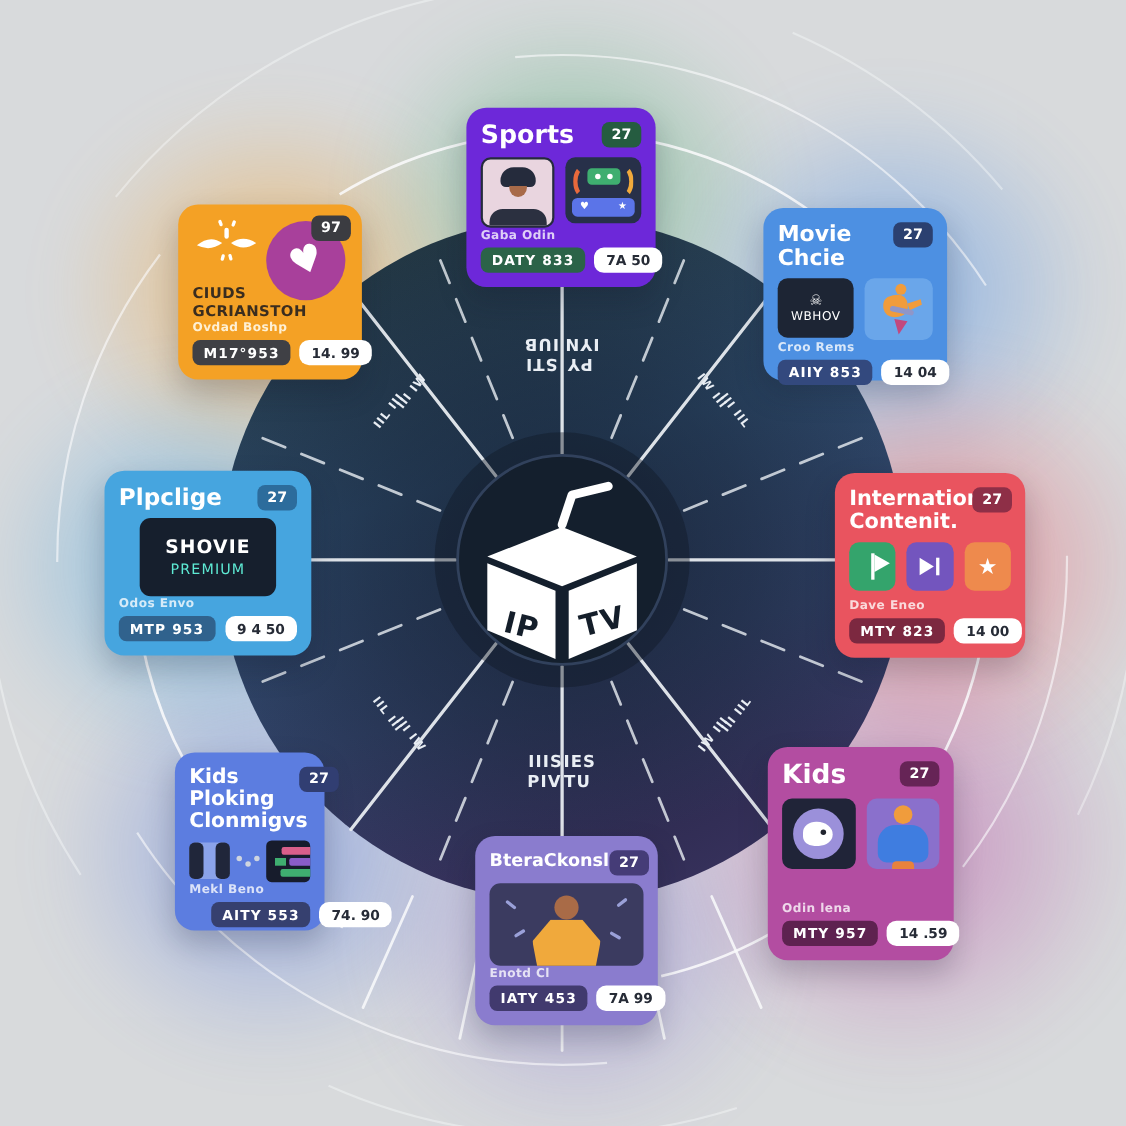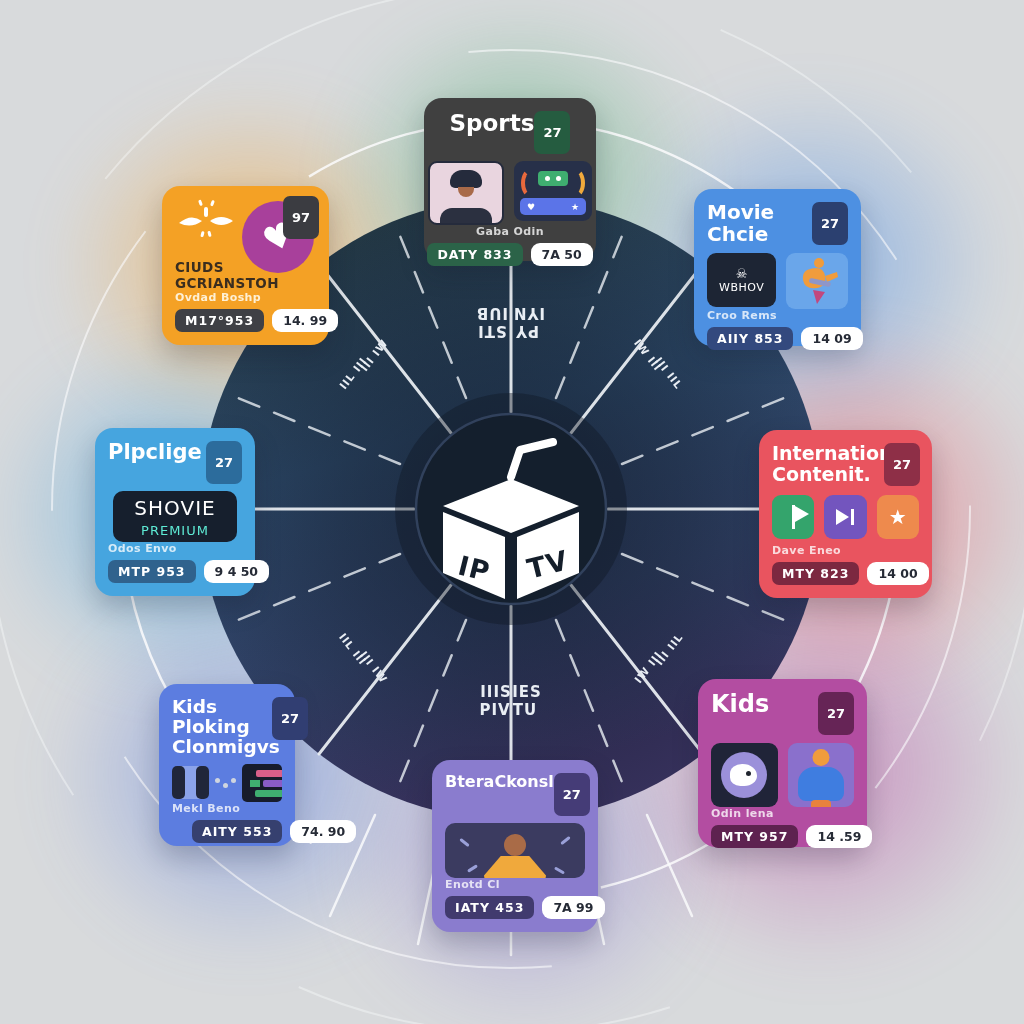--- a/index.html
+++ b/index.html
@@ -24,29 +24,29 @@
   .spoke{stroke:#edf1f5;stroke-width:3;stroke-linecap:round;opacity:.92;}
   .dspoke{stroke:#e9eef3;stroke-width:2.5;stroke-linecap:round;stroke-dasharray:22 16;opacity:.8;}
   .rlabel{fill:#e9eef4;font-weight:bold;font-size:15px;letter-spacing:1px;}
   .rsmall{fill:#e9eef4;font-weight:bold;font-size:10.5px;letter-spacing:1px;}
   .logoletter{fill:#141e2a;font-weight:bold;font-size:27px;letter-spacing:1px;}
 
   
   .card{position:absolute;border-radius:18px;box-sizing:border-box;padding:13px;display:flex;flex-direction:column;box-shadow:0 12px 26px rgba(20,25,40,.22);}
   .chead{display:flex;justify-content:space-between;align-items:flex-start;}
   .ctitle{color:#fff;font-weight:bold;line-height:1.08;}
-  .cbadge{color:#fff;font-weight:bold;font-size:13px;padding:14px 9px;border-radius:7px;flex:0 0 auto;}
+  .cbadge{color:#fff;font-weight:bold;font-size:13px;padding:4px 9px;border-radius:7px;flex:0 0 auto;}
   .cmeta{margin-top:auto;font-size:11px;font-weight:bold;color:rgba(255,255,255,.78);letter-spacing:.4px;}
   .cpills{display:flex;justify-content:space-between;align-items:center;margin-top:5px;gap:8px;}
   .tagpill{color:#fff;font-weight:bold;font-size:12.5px;letter-spacing:1px;padding:4px 10px;border-radius:7px;white-space:nowrap;}
   .pricepill{background:#fff;color:#262b36;font-weight:bold;font-size:12.5px;padding:4px 11px;border-radius:9px;white-space:nowrap;}
   .tiles{display:flex;gap:10px;}
 
   
-  .c-sports{left:424px;top:98px;width:172px;height:163px;background:#404040;align-items:center;}
+  .c-sports{left:424px;top:98px;width:172px;height:163px;background:#6d28d9;}
   .c-sports .ctitle{font-size:23px;}
   .c-sports .cbadge{background:#255c40;}
   .c-sports .tagpill{background:#2b6348;}
   .c-sports .tiles{margin-top:7px;}
   .sp-t{height:60px;border-radius:9px;}
   .sp1{width:72px;background:#e9d5df;border:2px solid #252b3c;position:relative;overflow:hidden;}
   .sp1 .cap{position:absolute;top:7px;left:50%;transform:translateX(-50%);width:32px;height:18px;background:#252b3c;border-radius:12px 12px 5px 5px;}
   .sp1 .face{position:absolute;top:24px;left:50%;transform:translateX(-50%);width:16px;height:10px;background:#a86a49;border-radius:0 0 8px 8px;}
   .sp1 .sh{position:absolute;bottom:-5px;left:50%;transform:translateX(-50%);width:52px;height:20px;background:#2b3040;border-radius:12px 12px 0 0;}
   .sp2{width:78px;background:#273049;position:relative;}
@@ -72,26 +72,26 @@
   .c-movie .ctitle{font-size:20px;}
   .c-movie .cbadge{background:#2b4070;}
   .c-movie .tagpill{background:#33497e;}
   .c-movie .tiles{margin-top:8px;}
   .mv1{width:72px;height:54px;background:#1d2534;border-radius:9px;color:#fff;display:flex;flex-direction:column;align-items:center;justify-content:center;gap:1px;}
   .mv1 .sk{font-size:13px;line-height:1;}
   .mv1 .wb{font-size:11px;font-weight:normal;letter-spacing:.5px;}
   .mv2{width:64px;height:56px;background:#6aa6ea;border-radius:9px;display:flex;align-items:center;justify-content:center;}
 
   
-  .c-playlist{left:95px;top:428px;width:160px;height:168px;background:#46a5df;}
+  .c-playlist{left:95px;top:428px;width:188px;height:168px;background:#46a5df;}
   .c-playlist .ctitle{font-size:21px;}
   .c-playlist .cbadge{background:#2c6c9c;}
   .c-playlist .tagpill{background:#30628d;}
   .pl-tile{width:124px;height:96px;background:#161f2d;border-radius:10px;margin:7px auto 0;display:flex;flex-direction:column;align-items:center;justify-content:center;color:#fff;}
-  .pl1{font-size:20px;font-weight:normal;letter-spacing:1px;}
+  .pl1{font-size:17px;font-weight:bold;letter-spacing:1px;}
   .pl2{font-size:13px;letter-spacing:1px;margin-top:3px;color:#5eead4;}
 
   
   .c-international{left:759px;top:430px;width:173px;height:168px;background:#e9545f;}
   .c-international .ctitle{font-size:19px;max-width:112px;}
   .c-international .cbadge{background:#8e2f47;}
   .c-international .tagpill{background:#7c2840;}
   .int-tiles{display:flex;gap:10px;margin-top:9px;}
   .itile{width:44px;height:44px;border-radius:9px;display:flex;align-items:center;justify-content:center;}
   .it-g{background:#34a46c;}.it-p{background:#7355be;}.it-o{background:#ee8a4d;}
@@ -128,21 +128,21 @@
   .in-tile{height:82px;background:#3b3b60;border-radius:10px;margin-top:7px;position:relative;overflow:hidden;}
   .in-head{position:absolute;top:11px;left:50%;transform:translateX(-50%);width:22px;height:22px;border-radius:50%;background:#a96b47;}
   .in-body{position:absolute;top:33px;left:50%;transform:translateX(-50%);width:62px;height:49px;background:#f0a93c;clip-path:polygon(27% 0,73% 0,100% 40%,91% 100%,9% 100%,0 40%);}
   .dsh{position:absolute;width:11px;height:3px;background:#9aa0d8;border-radius:2px;}
   .dsh.d1{left:14px;top:18px;transform:rotate(38deg);}
   .dsh.d2{left:22px;top:44px;transform:rotate(-32deg);}
   .dsh.d3{right:14px;top:16px;transform:rotate(-38deg);}
   .dsh.d4{right:20px;top:46px;transform:rotate(30deg);}
 
   
-  .c-kids{left:698px;top:679px;width:169px;height:168px;background:#b34da1;}
+  .c-kids{left:698px;top:679px;width:169px;height:194px;background:#b34da1;}
   .c-kids .ctitle{font-size:24px;}
   .c-kids .cbadge{background:#662456;}
   .c-kids .tagpill{background:#5e2250;}
   .kd-tiles{display:flex;gap:10px;margin-top:8px;}
   .kd1{width:70px;height:64px;background:#202438;border-radius:9px;display:flex;align-items:center;justify-content:center;}
   .kd1 .pc{width:46px;height:46px;border-radius:50%;background:#9b90da;position:relative;}
   .kd1 .pc::before{content:"";position:absolute;left:9px;top:12px;width:27px;height:22px;background:#fff;border-radius:52% 62% 55% 45%;}
   .kd1 .pc::after{content:"";position:absolute;left:25px;top:19px;width:5px;height:5px;background:#20242e;border-radius:50%;}
   .kd2{width:70px;height:64px;background:#8a70cc;border-radius:9px;position:relative;overflow:hidden;}
   .kd2 .h{position:absolute;top:6px;left:50%;transform:translateX(-50%);width:17px;height:17px;background:#f09c3c;border-radius:50%;}
@@ -321,21 +321,21 @@
           <path d="M12 14 Q28 8 30 20 Q32 30 22 32 Q10 34 8 24 Q7 17 12 14 Z" fill="#f09c3c"></path>
           <path d="M30 20 L42 16 L43 21 L32 26 Z" fill="#f09c3c"></path>
           <rect x="14" y="24" width="22" height="5" rx="2.5" fill="#8f96c8" transform="rotate(12 25 26)"></rect>
           <path d="M18 34 L30 36 L22 48 Z" fill="#c2487e"></path>
         </svg>
       </div>
     </div>
     <div class="cmeta">Croo Rems</div>
     <div class="cpills">
       <div class="tagpill">AIIY 853</div>
-      <div class="pricepill">14 09</div>
+      <div class="pricepill">14 04</div>
     </div>
   </div>
 
   <div class="card c-playlist">
     <div class="chead">
       <div class="ctitle">Plpclige</div>
       <div class="cbadge">27</div>
     </div>
     <div class="pl-tile">
       <div class="pl1">SHOVIE</div>

